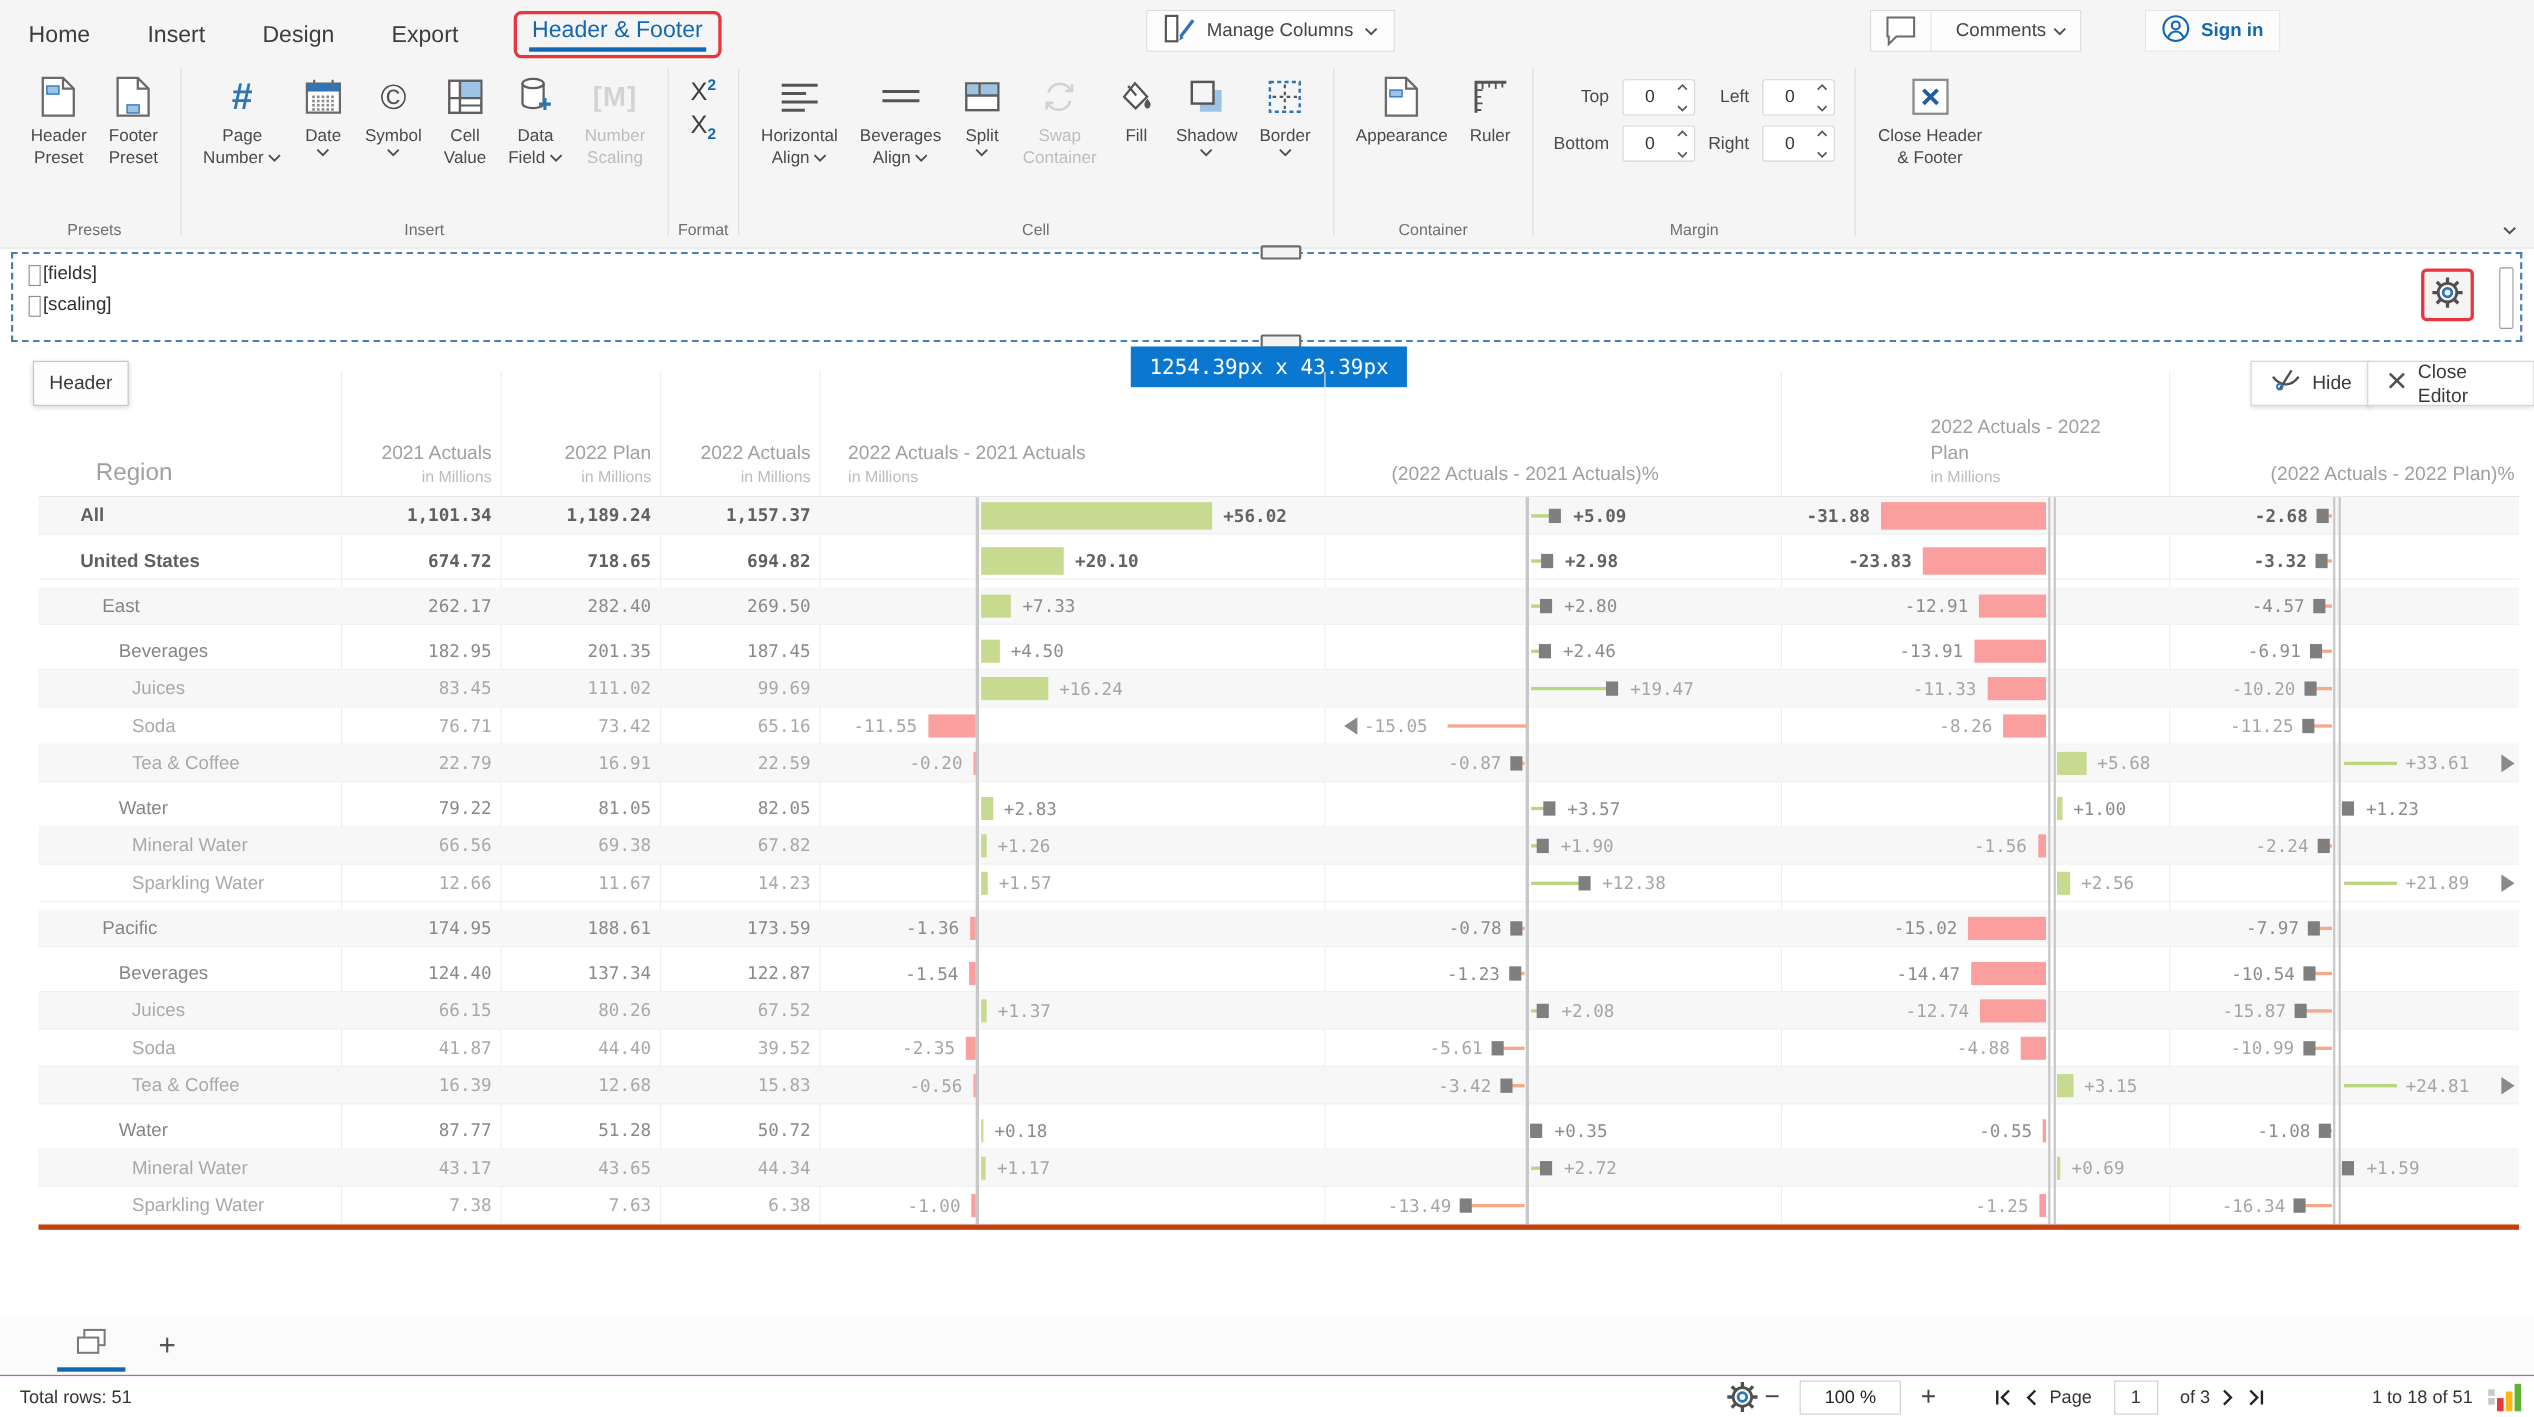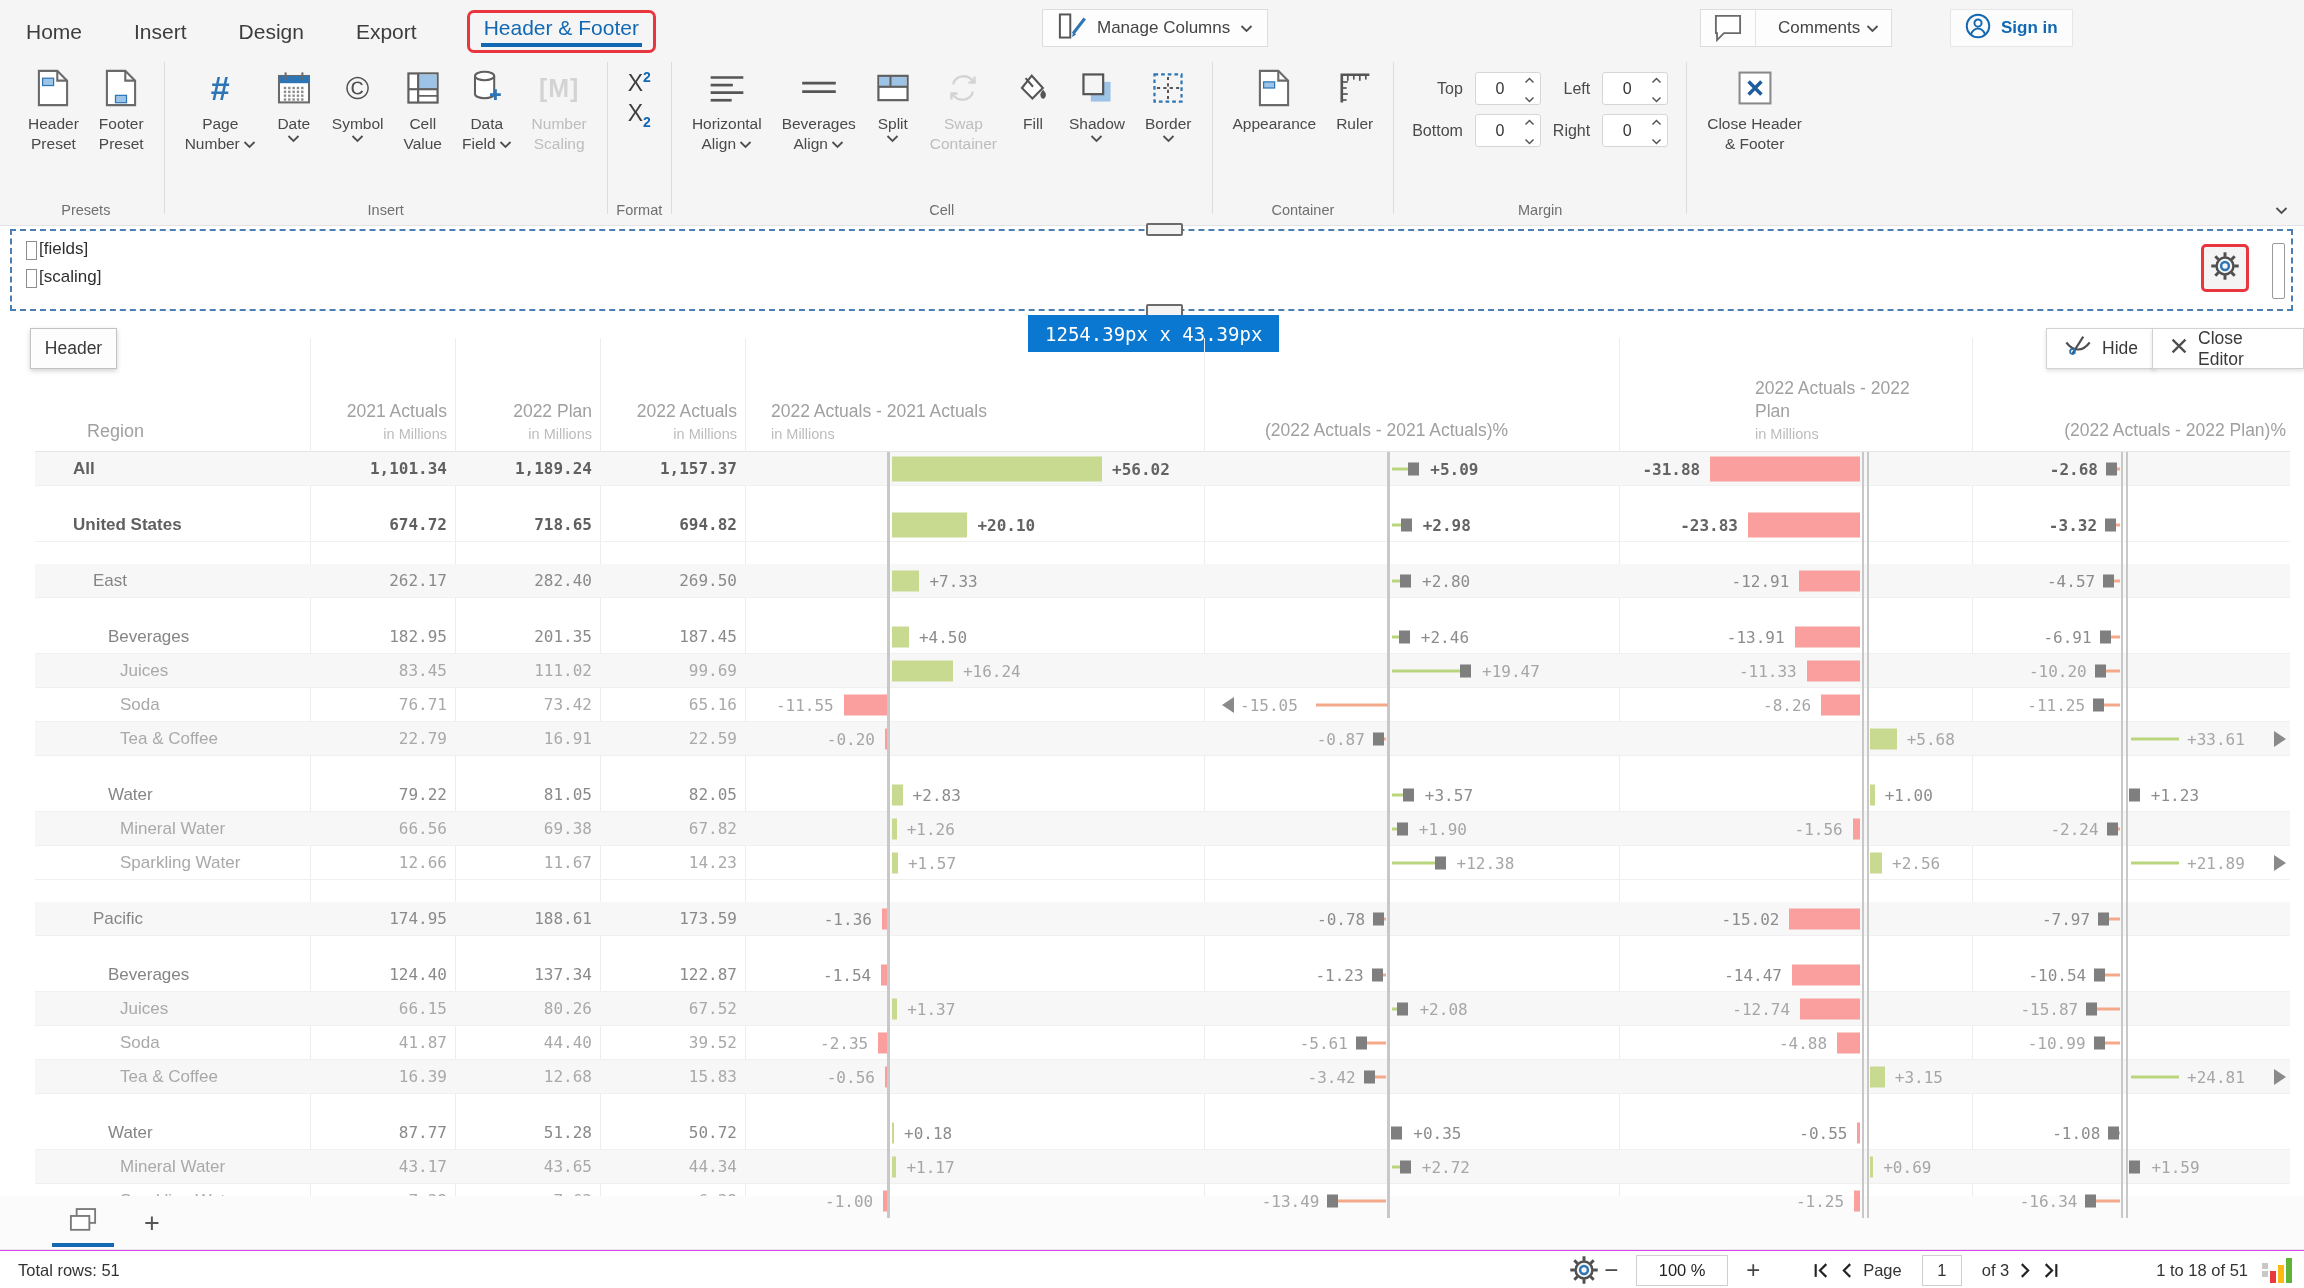--- a/index.html
+++ b/index.html
@@ -52,31 +52,31 @@
   .edit-btn{position:absolute;top:328px;height:41px;background:#fff;border:1px solid #d2d2d2;box-shadow:0 2px 4px rgba(0,0,0,.12);display:flex;align-items:center;gap:10px;padding:0 17px;font-size:17.5px;color:#3a3a3a;box-sizing:border-box}
   .hide-btn{left:2046px}
   .close-editor-btn{left:2152px}
   
   .tbl{position:absolute;left:35px;top:338px;width:2255px}
   .grid8{display:grid;grid-template-columns:275px 145px 145px 145px 459px 415px 353px 318px}
   .tbl-head{align-items:end;height:114px;border-bottom:1px solid #e4e4e4;padding-bottom:9px;box-sizing:border-box;position:relative}
   .hc{color:#a0a0a0}
   .hc .main{font-size:17.5px;line-height:23px}
   .hc .sub{font-size:14.5px;color:#bcbcbc;margin-top:3px}
-  .hc1{font-size:18px;padding-left:52px}
+  .hc1{font-size:22px;padding-left:52px}
   .hc2,.hc3,.hc4{text-align:right;padding-right:8px}
   .hc5{padding-left:26px}
   .hc6{text-align:center;padding-right:50px}
   .hc7{padding-left:136px}
   .hc8{text-align:right;padding-right:4px}
   .tbl-body{position:relative;border-bottom:5px solid #c2410c}
   .vaxis{position:absolute;top:0;bottom:0;background:#c8c8c8;z-index:1}
   .vsep{position:absolute;width:1px;background:#ededed;top:-114px;bottom:0}
   .trow{height:33px;align-items:center;position:relative;border-bottom:1px solid #f0f0f0}
-  .trow.gap{margin-top:22px}
+  .trow.gap{margin-top:7px}
   .trow.stripe{background:#f7f7f7}
   .lbl{font-size:17px;white-space:nowrap;overflow:hidden}
   .lbl.t0{font-weight:bold;color:#606060}
   .lbl.t1{color:#858585}
   .lbl.t2{color:#a9a9a9}
   .num{font-family:"DejaVu Sans Mono",monospace;font-size:16px;text-align:right;padding-right:8px}
   .num.t0{font-weight:bold;color:#606060}
   .num.t1{color:#8a8a8a}
   .num.t2{color:#a9a9a9}
   .chart{position:relative;height:100%}

